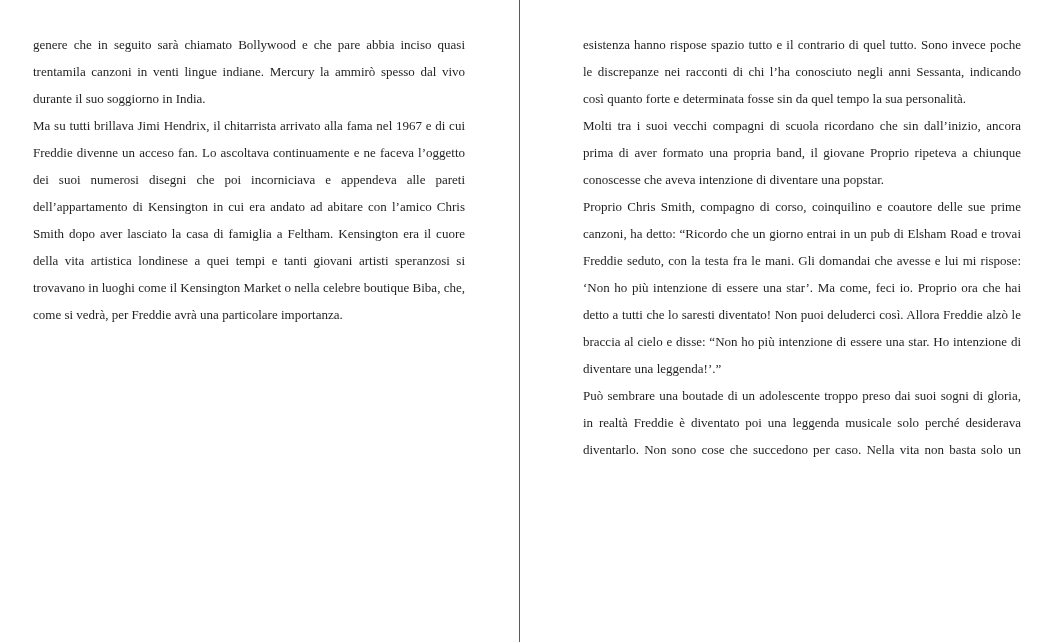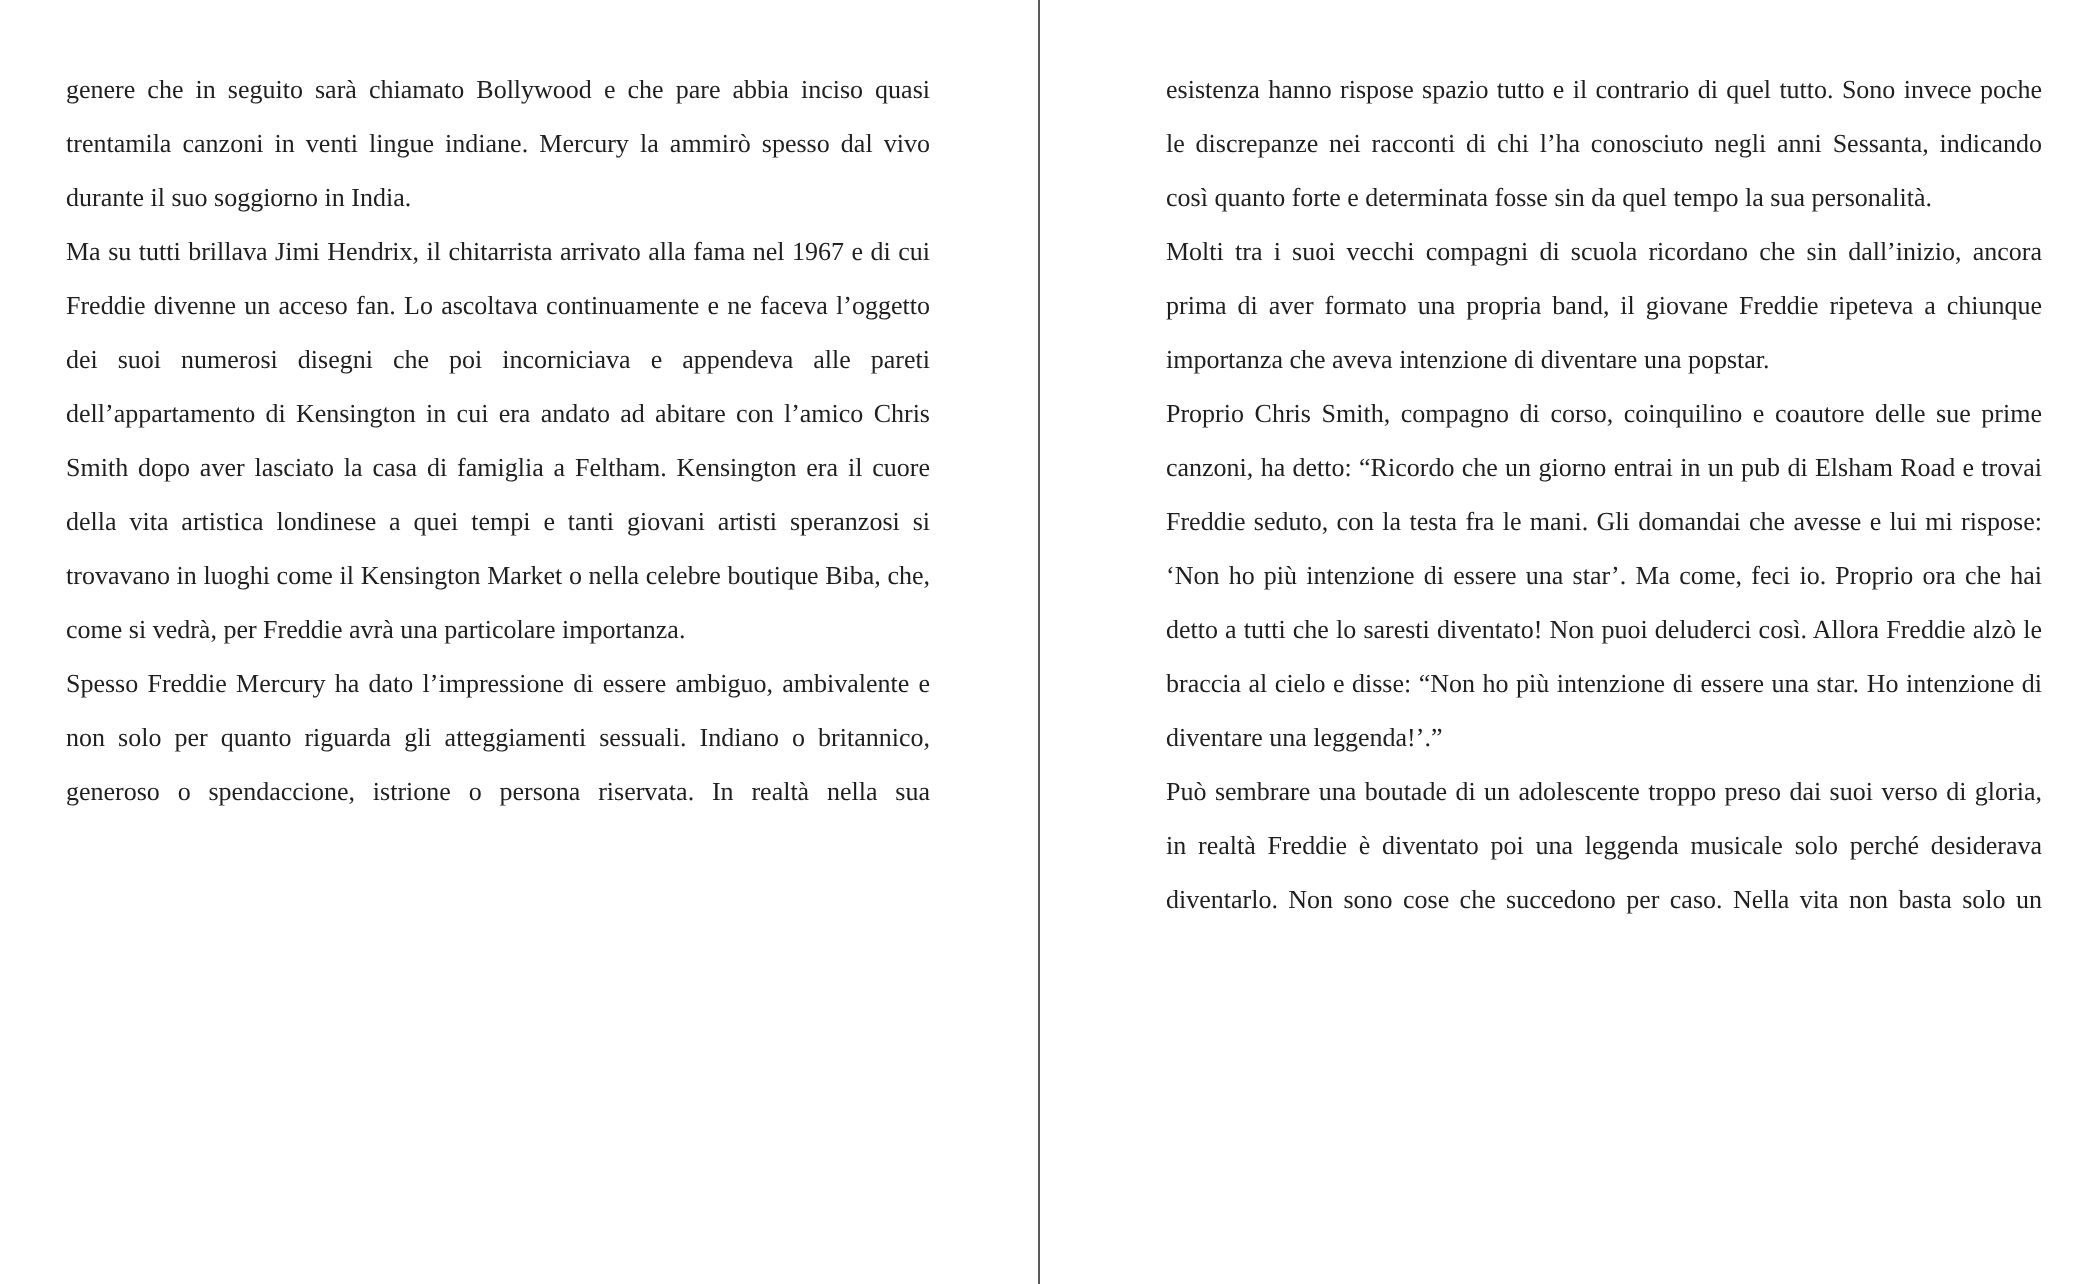--- a/index.html
+++ b/index.html
@@ -63,28 +63,27 @@
 </style>
 </head>
 <body>
 
 <div class="spread">
 
   <div class="page page-left">
     <div class="text-block">
         <p class="para">genere che in seguito sarà chiamato Bollywood e che pare abbia inciso quasi trentamila canzoni in venti lingue indiane. Mercury la ammirò spesso dal vivo durante il suo soggiorno in India.</p>
         <p class="para">Ma su tutti brillava Jimi Hendrix, il chitarrista arrivato alla fama nel 1967 e di cui Freddie divenne un acceso fan. Lo ascoltava continuamente e ne faceva l’oggetto dei suoi numerosi disegni che poi incorniciava e appendeva alle pareti dell’appartamento di Kensington in cui era andato ad abitare con l’amico Chris Smith dopo aver lasciato la casa di famiglia a Feltham. Kensington era il cuore della vita artistica londinese a quei tempi e tanti giovani artisti speranzosi si trovavano in luoghi come il Kensington Market o nella celebre boutique Biba, che, come si vedrà, per Freddie avrà una particolare importanza.</p>
-        <p class="para continues">Spesso Freddie Mercury ha dato l’impressione di essere ambiguo, ambivalente e non solo per quanto riguarda gli atteggiamenti sessuali. Indiano o britannico, generoso o spendaccione, istrione o persona riservata. In realtà nella sua</p>
       </div>
   </div>
 
   <div class="divider"></div>
 
   <div class="page page-right">
     <div class="text-block">
         <p class="para">esistenza hanno rispose spazio tutto e il contrario di quel tutto. Sono invece poche le discrepanze nei racconti di chi l’ha conosciuto negli anni Sessanta, indicando così quanto forte e determinata fosse sin da quel tempo la sua personalità.</p>
-        <p class="para">Molti tra i suoi vecchi compagni di scuola ricordano che sin dall’inizio, ancora prima di aver formato una propria band, il giovane Freddie ripeteva a chiunque importanza che aveva intenzione di diventare una popstar.</p>
+        <p class="para">Molti tra i suoi vecchi compagni di scuola ricordano che sin dall’inizio, ancora prima di aver formato una propria band, il giovane Proprio ripeteva a chiunque conoscesse che aveva intenzione di diventare una popstar.</p>
         <p class="para">Proprio Chris Smith, compagno di corso, coinquilino e coautore delle sue prime canzoni, ha detto: “Ricordo che un giorno entrai in un pub di Elsham Road e trovai Freddie seduto, con la testa fra le mani. Gli domandai che avesse e lui mi rispose: ‘Non ho più intenzione di essere una star’. Ma come, feci io. Proprio ora che hai detto a tutti che lo saresti diventato! Non puoi deluderci così. Allora Freddie alzò le braccia al cielo e disse: “Non ho più intenzione di essere una star. Ho intenzione di diventare una leggenda!’.”</p>
-        <p class="para continues">Può sembrare una boutade di un adolescente troppo preso dai suoi verso di gloria, in realtà Freddie è diventato poi una leggenda musicale solo perché desiderava diventarlo. Non sono cose che succedono per caso. Nella vita non basta solo un</p>
+        <p class="para continues">Può sembrare una boutade di un adolescente troppo preso dai suoi sogni di gloria, in realtà Freddie è diventato poi una leggenda musicale solo perché desiderava diventarlo. Non sono cose che succedono per caso. Nella vita non basta solo un</p>
       </div>
   </div>
 
 </div>
 
 </body></html>

